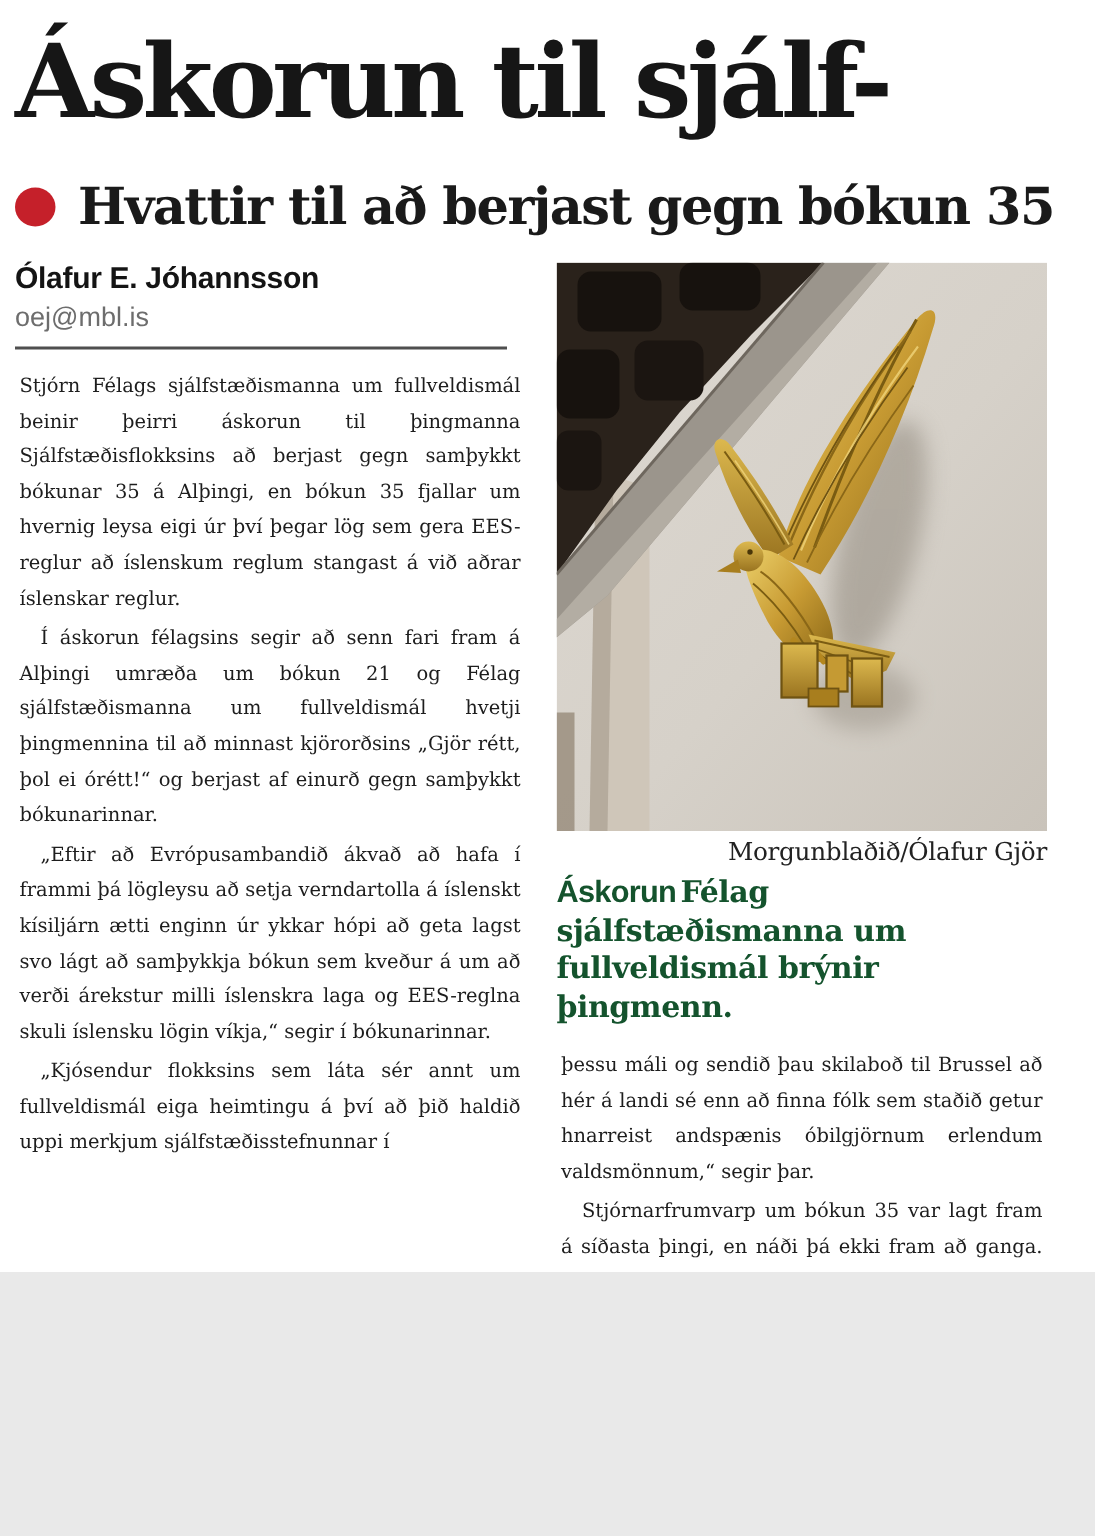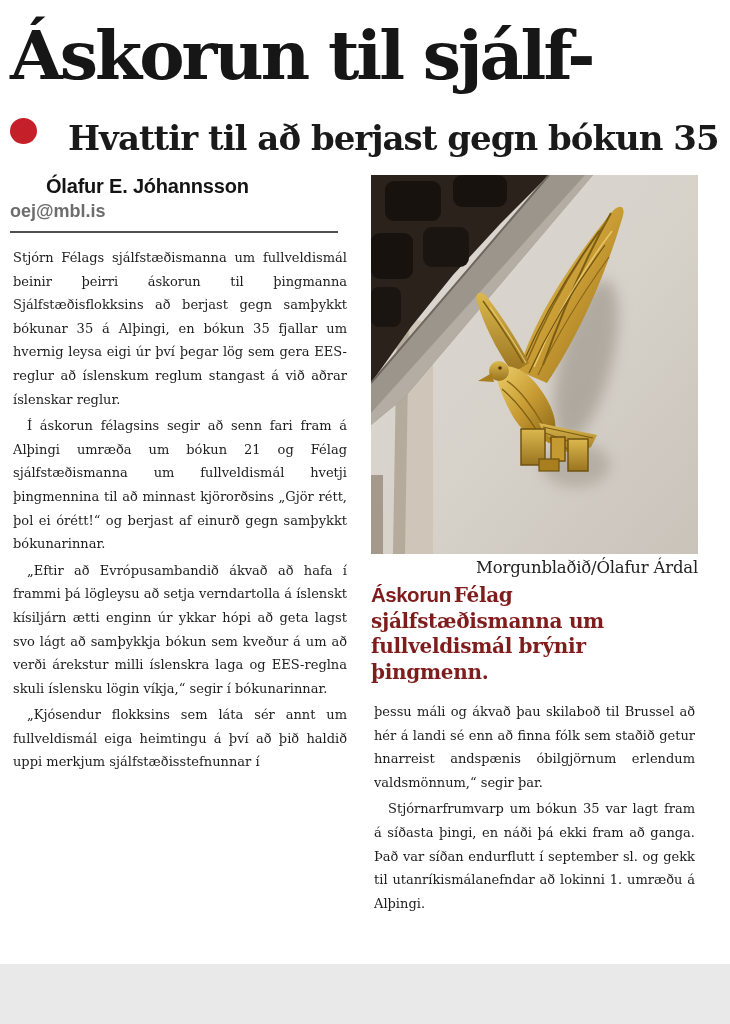--- a/index.html
+++ b/index.html
@@ -1,18 +1,18 @@
 <!DOCTYPE html>
 <html lang="is"><head>
 <meta charset="utf-8">
 <style>
   html,body{margin:0;padding:0;background:#e9e9e9;}
   .page{
     position:relative;
-    width:730px;height:964px;
+    width:730px;height:848px;
     margin:0 auto;
     background:#ffffff;
     overflow:hidden;
     box-sizing:border-box;
     padding:6px 10px 0 10px;
     font-family:"DejaVu Serif", serif;
     color:#1d1d1d;
   }
   
   .headline{
@@ -20,22 +20,22 @@
     font-weight:700;
     font-size:68px;
     line-height:99px;
     letter-spacing:-3px;
     color:#161616;
     white-space:nowrap;
   }
   
   .subhead{
     display:flex;
-    align-items:flex-start;
-    gap:31px;
+    align-items:center;
+    gap:15px;
     margin-top:13px;
   }
   .bullet{
     width:27px;height:26px;
     border-radius:50%;
     flex:0 0 auto;
   }
   .subhead-text{
     font-family:"DejaVu Serif", serif;
     font-weight:700;
@@ -52,28 +52,26 @@
   }
   .col-left{width:340px;flex:0 0 auto;}
   .col-right{width:327px;flex:0 0 auto;}
   
   .byline-author{
     font-family:"Liberation Sans", sans-serif;
     font-weight:700;
     font-size:20px;
     color:#141414;
     letter-spacing:-0.2px;
-    margin-left:36px;
   }
   .byline-email{
     font-family:"Liberation Sans", sans-serif;
     font-size:18px;
     color:#6d6d6d;
     margin-top:3px;
-    font-weight:bold;
   }
   .byline-rule{
     border-bottom:2px solid #4f4f4f;
     margin-top:9px;
     width:328px;
   }
   
   .bodytext{margin-top:13px;}
   .bodytext p{
     margin:3px;
@@ -98,21 +96,21 @@
     text-align:right;
     margin-top:4px;
     letter-spacing:-0.2px;
   }
   .photo-caption{
     margin-top:5px;
     font-family:"DejaVu Serif", serif;
     font-weight:700;
     font-size:20px;
     line-height:25.5px;
-    color:#7f1d1d;
+    color:#14532d;
     letter-spacing:-0.3px;
   }
   .caption-lead{
     font-family:"Liberation Sans", sans-serif;
     font-weight:700;
     font-size:20.5px;
     letter-spacing:-0.5px;
     padding-right:3px;
   }
   .bodytext-right{margin-top:15px;}
@@ -222,26 +220,26 @@
 
             <path d="M158,252 l10,12 M170,256 l8,10" stroke="#b4871f" stroke-width="4" stroke-linecap="round"></path>
             <rect x="150" y="254" width="24" height="36" fill="url(#goldg2)" stroke="#6f5312" stroke-width="1.5"></rect>
             <rect x="180" y="262" width="14" height="24" fill="#c59a33" stroke="#6f5312" stroke-width="1.5"></rect>
             <rect x="197" y="264" width="20" height="32" fill="url(#goldg2)" stroke="#6f5312" stroke-width="1.5"></rect>
             <rect x="168" y="284" width="20" height="12" fill="#a87e1e" stroke="#6f5312" stroke-width="1.2"></rect>
           </g>
         </svg>
       </div>
 
-      <div class="photo-credit">Morgunblaðið/Ólafur Árdal</div>
+      <div class="photo-credit">Morgunblaðið/Ólafur Gjör</div>
 
       <div class="photo-caption">
         <span class="caption-lead">Áskorun</span><span>Félag sjálfstæðismanna um fullveldismál brýnir þingmenn.</span>
       </div>
 
       <div class="bodytext bodytext-right">
-          <p>þessu máli og ákvað þau skilaboð til Brussel að hér á landi sé enn að finna fólk sem staðið getur hnarreist andspænis óbilgjörnum erlendum valdsmönnum,“ segir þar.</p>
+          <p>þessu máli og sendið þau skilaboð til Brussel að hér á landi sé enn að finna fólk sem staðið getur hnarreist andspænis óbilgjörnum erlendum valdsmönnum,“ segir þar.</p>
           <p>Stjórnarfrumvarp um bókun 35 var lagt fram á síðasta þingi, en náði þá ekki fram að ganga. Það var síðan endurflutt í september sl. og gekk til utanríkismálanefndar að lokinni 1. umræðu á Alþingi.</p>
         </div>
 
     </div>
   </div>
 </div>
 
 </body></html>

